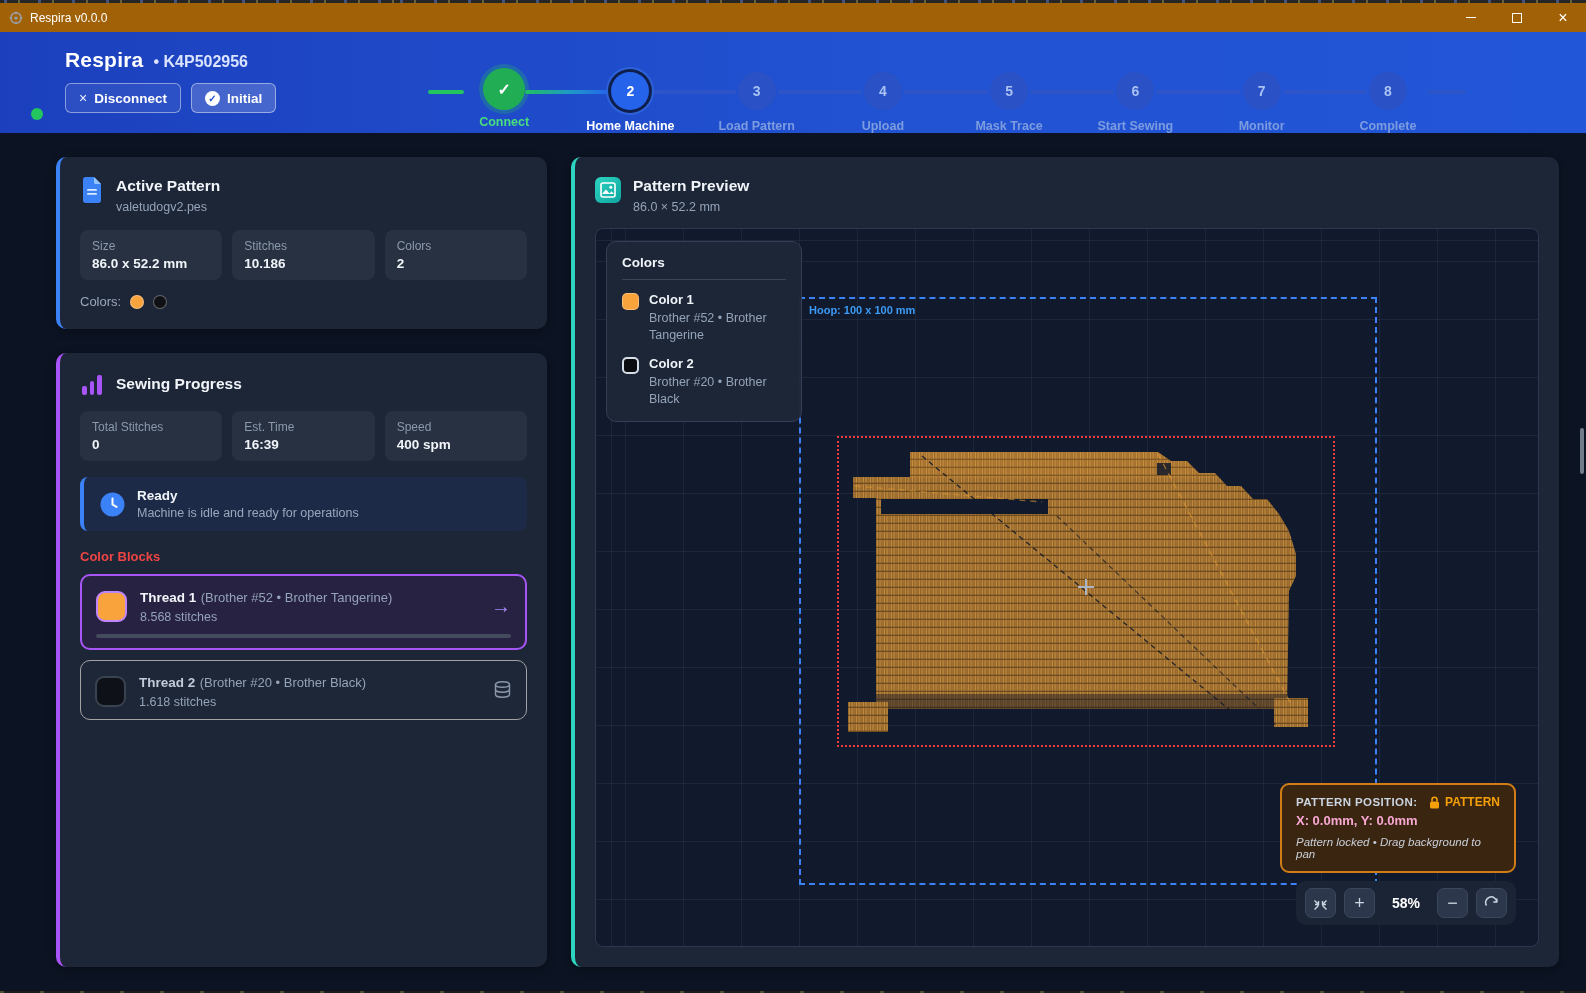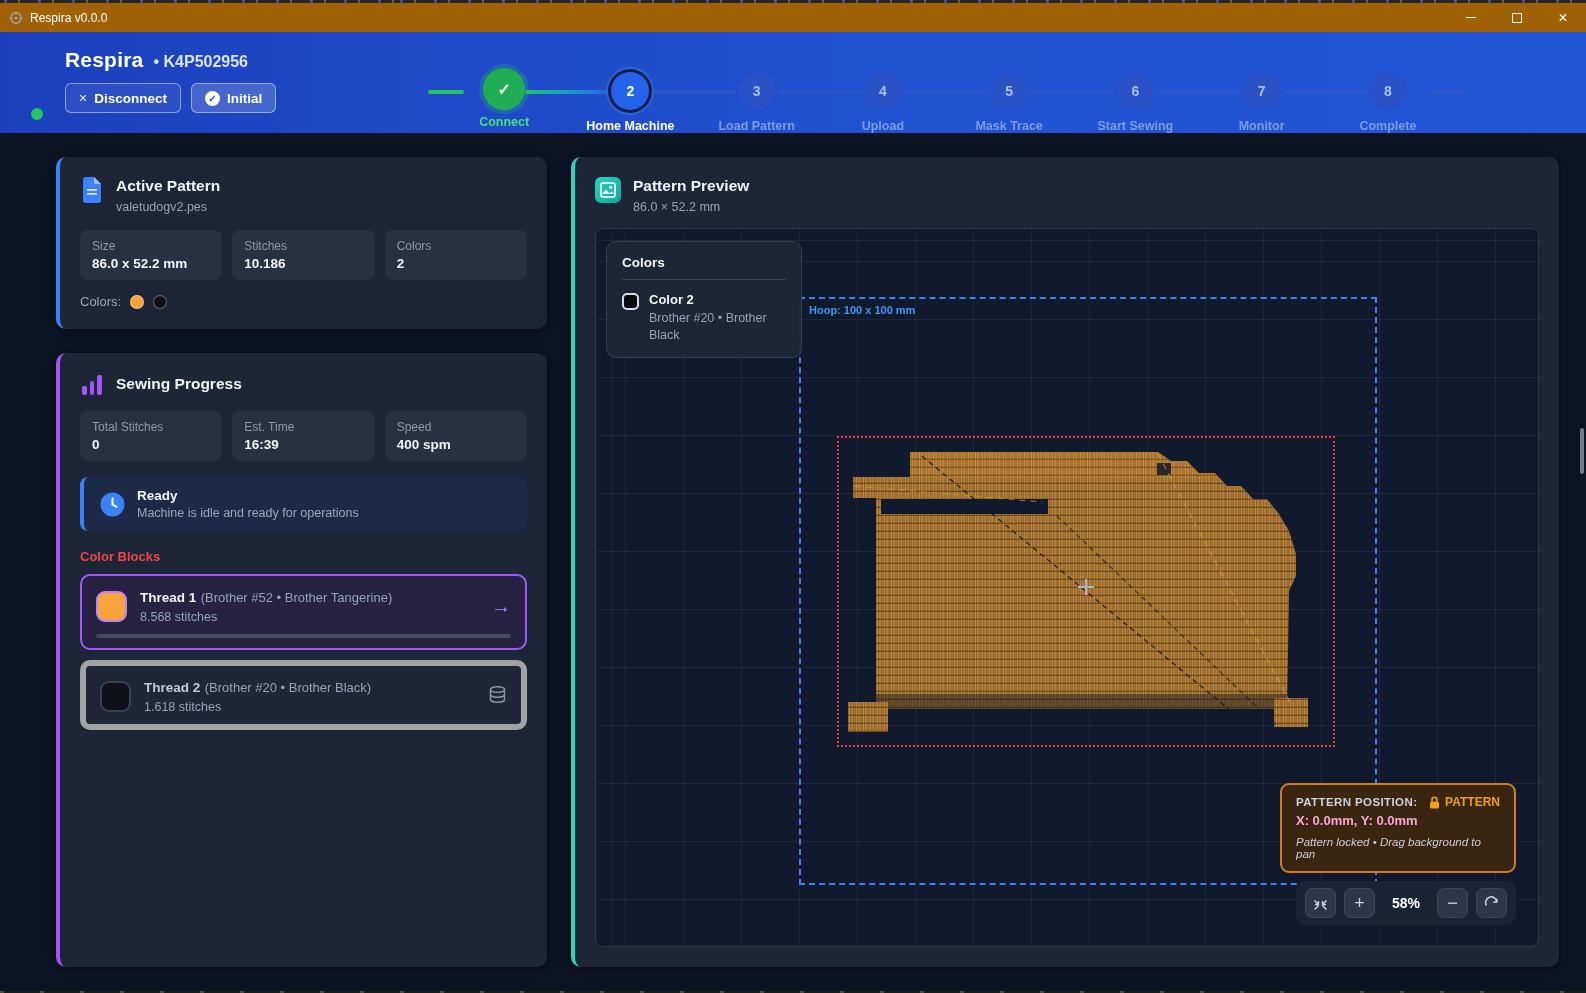--- a/index.html
+++ b/index.html
@@ -85,21 +85,21 @@
 
   .status-box { margin-top:16px; background:#1c2a47; border-left:4px solid #3b82f6; border-radius:8px; padding:11px 16px;
     display:flex; gap:12px; align-items:center; }
   .clock-icon { width:25px; height:25px; flex:0 0 auto; }
   .status-title { color:#f1f5f9; font-size:13.5px; font-weight:700; }
   .status-detail { color:#9aa8bc; font-size:12.5px; margin-top:3px; }
 
   .cb-label { color:#ef4444; font-size:13px; font-weight:700; margin-top:18px; }
   .thread { margin-top:10px; border-radius:10px; padding:12px 14px 10px 14px; cursor:pointer; }
   .thread.current { border:2px solid #a855f7; background:#272242; }
-  .thread.queued { border:6px solid #a3a3a3; background:#1e2738; }
+  .thread.queued { border:1px solid #a3a3a3; background:#1e2738; }
   .thread-row { display:flex; align-items:center; gap:13px; }
   .swatch { width:31px; height:31px; border-radius:9px; flex:0 0 auto; }
   .thread.current .swatch { border:2px solid #c084fc; }
   .thread.queued .swatch { border:2px solid #39424f; }
   .thread-name { font-size:13.5px; color:#f1f5f9; font-weight:700; }
   .thread-detail { font-size:13px; color:#94a3b8; font-weight:400; }
   .thread.queued .thread-name { color:#c2cbd8; }
   .thread-stitches { font-size:12.5px; color:#94a3b8; margin-top:4px; }
   .thread-end { margin-left:auto; }
   .arrow-icon { color:#a78bfa; font-size:20px; font-weight:700; }
@@ -352,20 +352,27 @@
       <div>
         <div class="card-title">Pattern Preview</div>
         <div class="card-sub">86.0 × 52.2 mm</div>
       </div>
     </div>
 
     <div class="canvas">
 
       <div class="legend">
         <div class="legend-title">Colors</div>
+        <div class="legend-entry">
+          <span class="legend-swatch s0" style="background-color: rgb(248, 163, 60);"></span>
+          <div>
+            <div class="legend-name">Color 1</div>
+            <div class="legend-detail">Brother #52 • Brother Tangerine</div>
+          </div>
+        </div>
         <div class="legend-entry">
           <span class="legend-swatch s1" style="background-color: rgb(10, 12, 16);"></span>
           <div>
             <div class="legend-name">Color 2</div>
             <div class="legend-detail">Brother #20 • Brother Black</div>
           </div>
         </div>
       </div>
 
       <div class="hoop">

